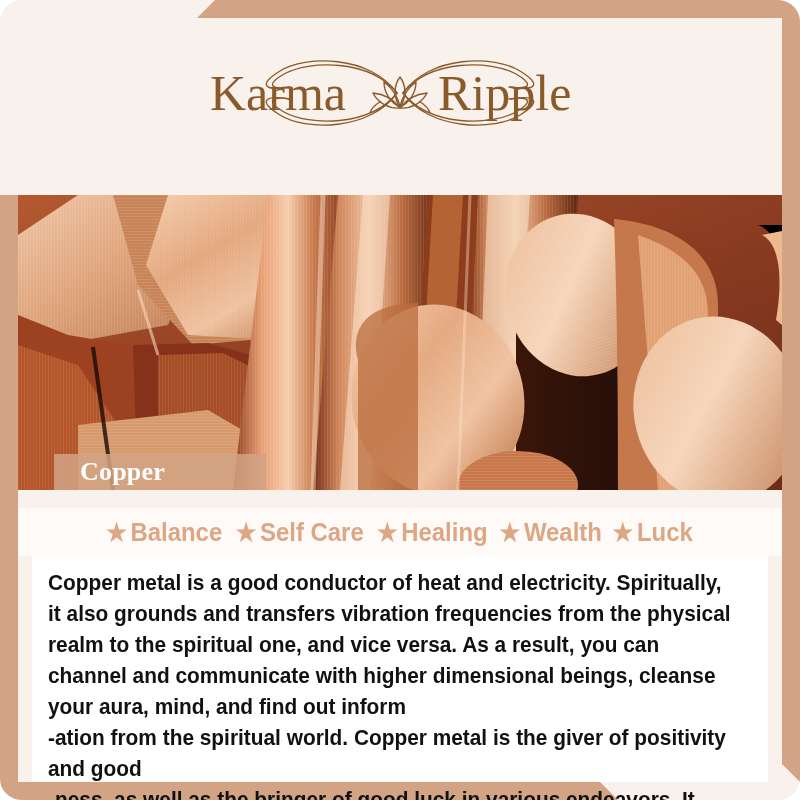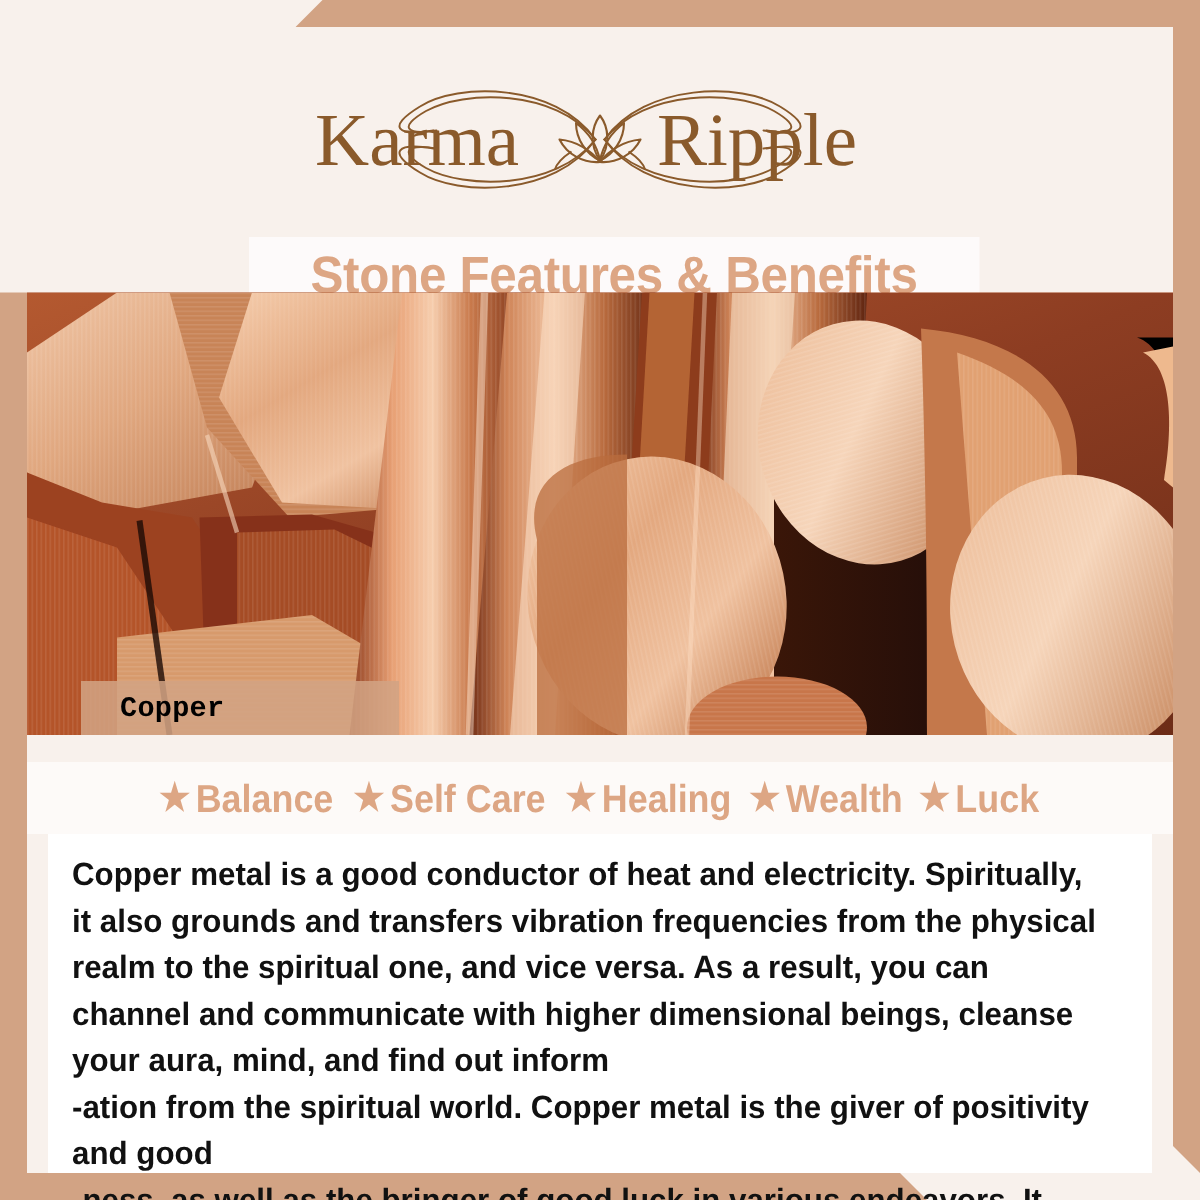--- a/index.html
+++ b/index.html
@@ -10,20 +10,21 @@
   body {
     font-family: "Liberation Sans", sans-serif;
   }
 
   .page {
     position: relative;
     width: 800px;
     height: 800px;
     overflow: hidden;
     background: #f8f1ec;
+    border-radius: 22px;
   }
 
   
   .band-top {
     position: absolute;
     top: 0;
     left: 0;
     width: 800px;
     height: 18px;
     background: #d2a384;
@@ -118,24 +119,24 @@
     left: 36px;
     bottom: 0;
     width: 212px;
     height: 36px;
     background: rgba(210,163,132,0.86);
     display: flex;
     align-items: center;
   }
   .cap-text {
     margin-left: 26px;
-    font-family: Liberation Mono, monospace;
+    font-family: Liberation Serif, serif;
     font-weight: bold;
-    font-size: 19px;
-    color: #000000;
+    font-size: 26px;
+    color: #ffffff;
     letter-spacing: 0.2px;
   }
 
   
   .benefits {
     position: absolute;
     left: 0;
     top: 490px;
     width: 764px;
     height: 48px;
@@ -217,23 +218,20 @@
           <path d="M215 67 C 204 68, 193 62, 188 52 C 199 53, 209 59, 215 67 Z"></path>
           <path d="M215 67 C 226 68, 237 62, 242 52 C 231 53, 221 59, 215 67 Z"></path>
           <path d="M196 60 C 190 64, 186 68, 185 72"></path>
           <path d="M234 60 C 240 64, 244 68, 245 72"></path>
         </g>
         <text x="25" y="69" font-family="'Liberation Serif', serif" font-size="50" fill="#8a5a2b">Karma</text>
         <text x="253" y="69" font-family="'Liberation Serif', serif" font-size="50" fill="#8a5a2b">Ripple</text>
       </svg>
     </div>
 
-    <div class="title-banner">
-      <div class="title-text">Stone Features &amp; Benefits</div>
-    </div>
 
     <div class="hero">
       <svg class="hero-canvas" viewBox="0 0 764 295" preserveAspectRatio="none">
         <defs>
           <linearGradient id="gBg" x1="0" y1="0" x2="1" y2="1">
             <stop offset="0%" stop-color="#b45930"></stop>
             <stop offset="50%" stop-color="#8d3d22"></stop>
             <stop offset="100%" stop-color="#6d2c17"></stop>
           </linearGradient>
           <linearGradient id="gBarA" x1="0" y1="0" x2="1" y2="0">

